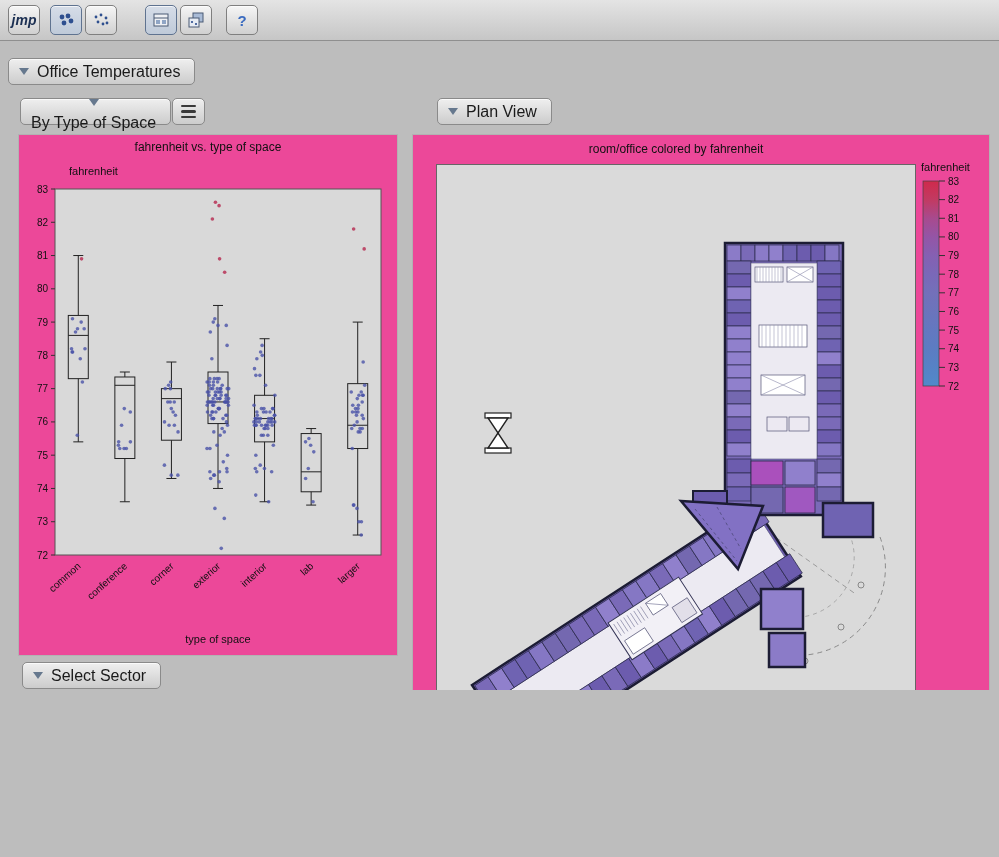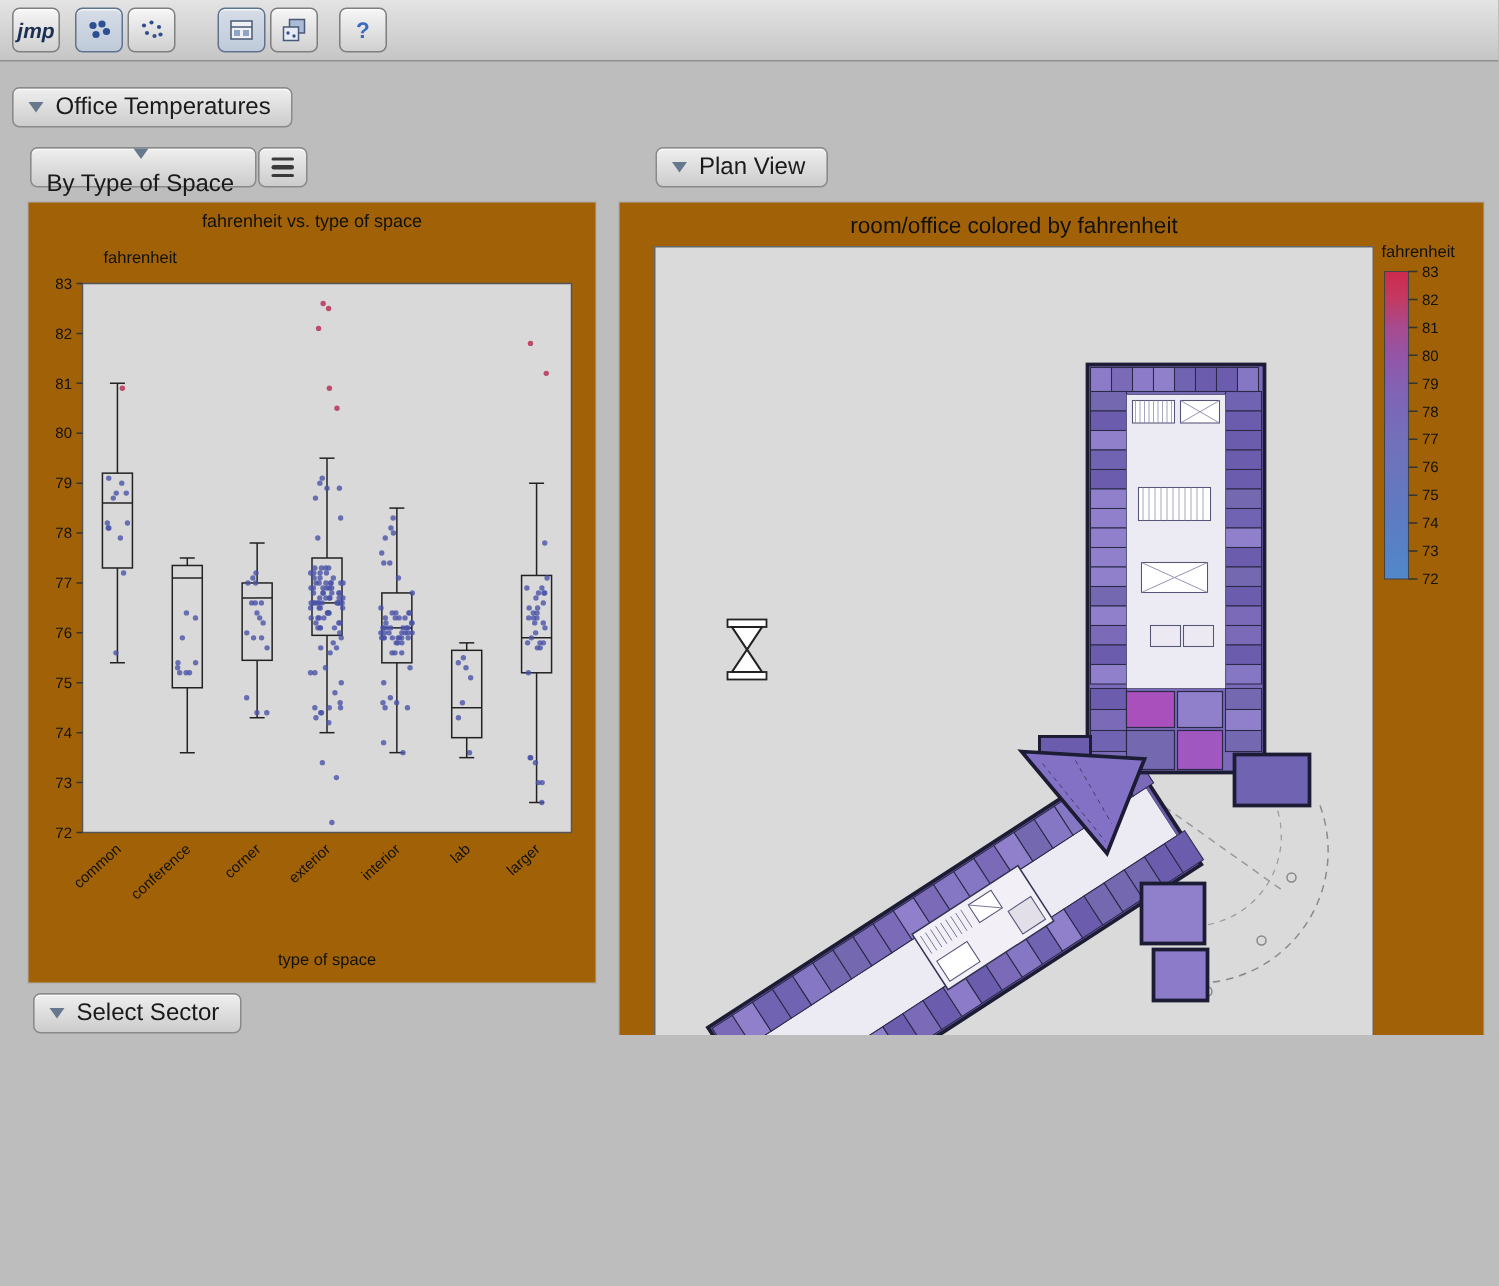--- a/index.html
+++ b/index.html
@@ -27,26 +27,26 @@
     font-family:inherit;box-shadow:inset 0 1px 0 rgba(255,255,255,.7);white-space:nowrap;}
   .tri{width:0;height:0;border-left:5px solid transparent;border-right:5px solid transparent;
     border-top:7px solid #66788e;}
   .menu-btn{position:absolute;left:172px;top:98px;width:33px;height:27px;border:1px solid #8a8a8a;
     border-radius:5px;background:linear-gradient(#efefef,#cccccc);display:flex;align-items:center;
     justify-content:center;cursor:pointer;box-shadow:inset 0 1px 0 rgba(255,255,255,.7);}
   .menu-lines{display:flex;flex-direction:column;gap:3px;}
   .menu-lines span{display:block;width:15px;height:2.4px;background:#3a3a3a;border-radius:2px;}
 
   
-  .panel{position:absolute;background:#a16207;border:1px solid #b2b2b2;}
+  .panel{position:absolute;background:#ec4899;border:1px solid #b2b2b2;}
   .chart-panel{left:18px;top:134px;width:380px;height:522px;}
   .sector-panel{left:18px;top:698px;width:380px;height:159px;}
   .plan-panel{left:412px;top:134px;width:578px;height:696px;}
   .plan-title{position:absolute;left:23px;top:7px;width:480px;text-align:center;
-    font-size:15px;color:#111;}
+    font-size:12px;color:#111;}
   #plan-svg{position:absolute;left:23px;top:29px;background:#dadada;border:1px solid #666;}
   #legend-svg{position:absolute;left:506px;top:24px;}
   svg{display:block;}
 </style>
 </head>
 <body>
 
 <div class="window">
 
   <div class="toolbar">

